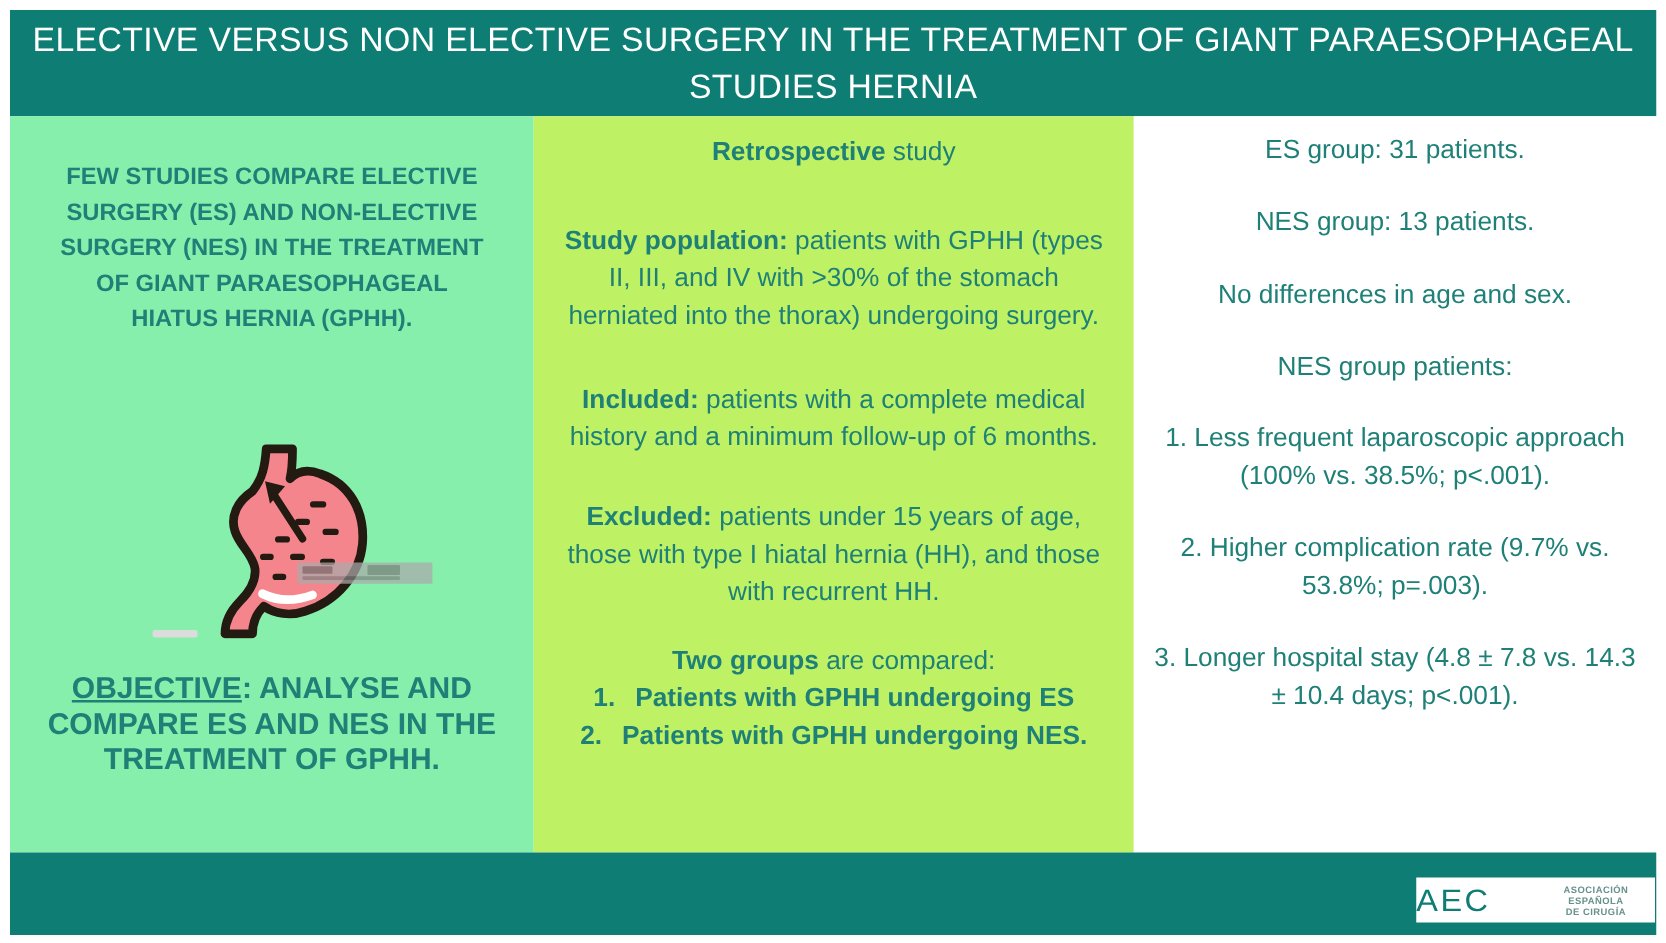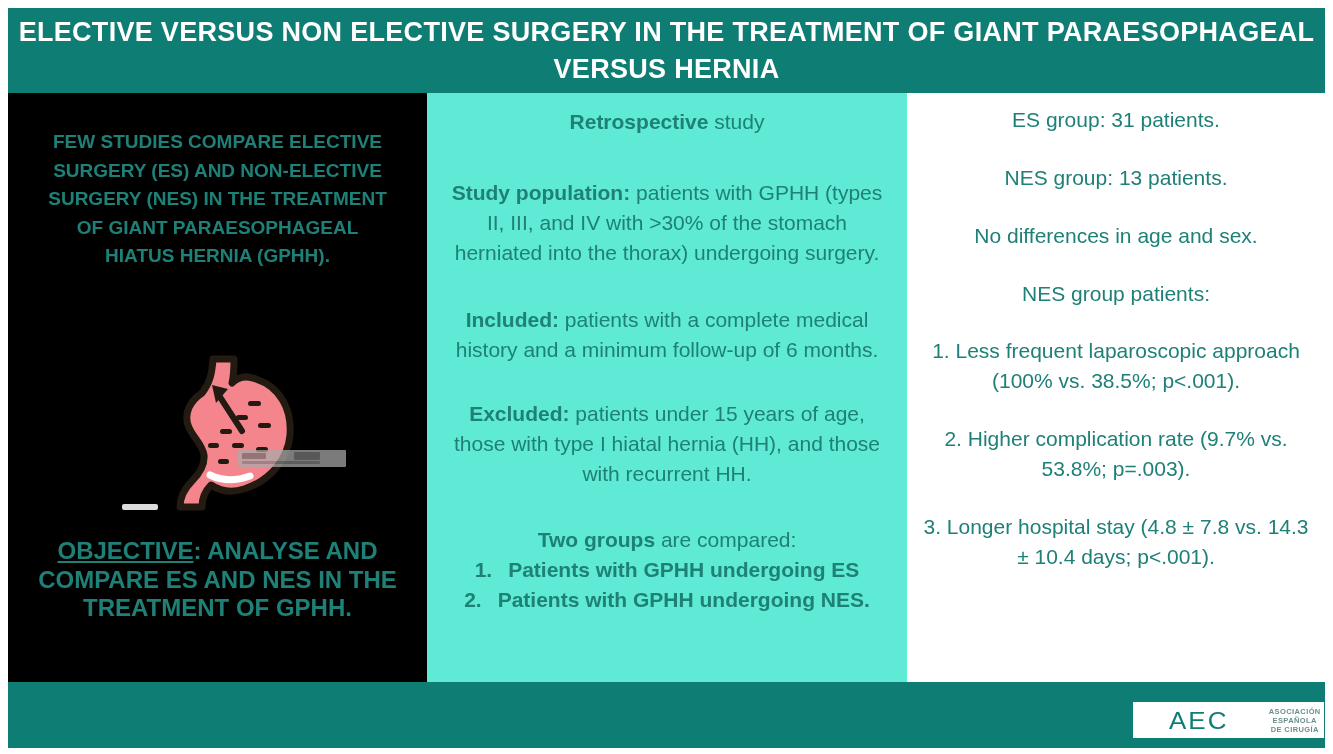--- a/index.html
+++ b/index.html
@@ -7,28 +7,28 @@
 
   .slide { position:relative; width:1333px; height:754px; background:#ffffff; overflow:hidden; }
 
   
   .banner {
     position:absolute; left:8px; top:8px; width:1317px; height:85px;
     background:#0e7d74; display:flex; flex-direction:column;
     align-items:center; justify-content:center;
   }
   .banner .title-line {
-    color:#ffffff; font-weight:bold; font-size:27px; line-height:37px;
+    color:#ffffff; font-weight:normal; font-size:27px; line-height:37px;
     text-align:right; letter-spacing:0.3px; white-space:nowrap;
   }
 
   
   .col { position:absolute; top:93px; height:589px; }
-  .col-left  { left:8px;   width:419px; background:#000000; }
-  .col-mid   { left:427px; width:480px; background:#5eead4; padding:14px 20px 0 20px; }
+  .col-left  { left:8px;   width:419px; background:#86efac; }
+  .col-mid   { left:427px; width:480px; background:#bef264; padding:14px 20px 0 20px; }
   .col-right { left:907px; width:418px; background:#ffffff; padding:12px 12px 0 12px; }
 
   
   .intro {
     position:absolute; left:38px; top:35px; width:343px;
     color:#1e8077; font-weight:bold; font-size:19px; line-height:28.5px;
     text-align:center;
   }
   .objective {
     position:absolute; left:14px; top:444px; width:391px;
@@ -51,57 +51,57 @@
     position:absolute; left:114px; top:411px; width:36px; height:6px;
     background:#dcdcdc; border-radius:2px;
   }
 
   
   .para { color:#1e8077; font-size:21px; line-height:30px; text-align:center; }
   .para b { font-weight:bold; }
   .m-study   { margin-bottom:41px; }
   .m-pop     { margin-bottom:37px; }
   .m-incl    { margin-bottom:34px;margin-top:24px; }
-  .m-excl    { margin-bottom:36px; }
+  .m-excl    { margin-bottom:25px; }
   .groups-list { list-style:none; }
   .groups-list li { color:#1e8077; font-size:21px; line-height:30px; text-align:center;font-weight:bold; }
   .groups-list .num { margin-right:16px; }
 
   
   .r-line { color:#1e8077; font-size:21px; line-height:30px; text-align:center; margin-bottom:28px; }
   .r-line.single { margin-bottom:28px; }
   .r-heading { font-weight:normal; margin-top:1px; margin-bottom:27px; }
   .r-finding { margin-bottom:28px; }
 
   
   .footer-band {
     position:absolute; left:8px; top:682px; width:1317px; height:66px;
     background:#0e7d74;
   }
   .logo-box {
     position:absolute; right:1px; top:20px; width:191px; height:36px;
-    background:#ffffff; display:flex; align-items:center; gap:9px;padding-left:36px;
+    background:#ffffff; display:flex; align-items:center; gap:9px;
   }
   .logo-acronym {
     color:#0e7d74; font-size:26px; font-weight:500; letter-spacing:2px;
     font-family:"Liberation Sans", sans-serif; transform:scaleY(0.95);
   }
   .logo-caption {
     color:#68908c; font-size:7.5px; line-height:9px; letter-spacing:0.4px;
     text-align:center; text-transform:uppercase; font-weight:bold;margin-left:28px;
   }
 </style>
 </head>
 <body>
 
 <div class="slide">
 
   <header class="banner">
     <div class="title-line">ELECTIVE VERSUS NON ELECTIVE SURGERY IN THE TREATMENT OF GIANT PARAESOPHAGEAL</div>
-    <div class="title-line">VERSUS HERNIA</div>
+    <div class="title-line">STUDIES HERNIA</div>
   </header>
 
   <section class="col col-left">
     <p class="intro">FEW STUDIES COMPARE ELECTIVE SURGERY (ES) AND NON-ELECTIVE SURGERY (NES) IN THE TREATMENT OF GIANT PARAESOPHAGEAL HIATUS HERNIA (GPHH).</p>
 
     <div class="illustration">
       <svg width="150" height="160" viewBox="0 0 150 160" aria-hidden="true">
         <path d="M55 8
                  C54 22 52 32 44 42
                  C32 50 26 62 30 74

